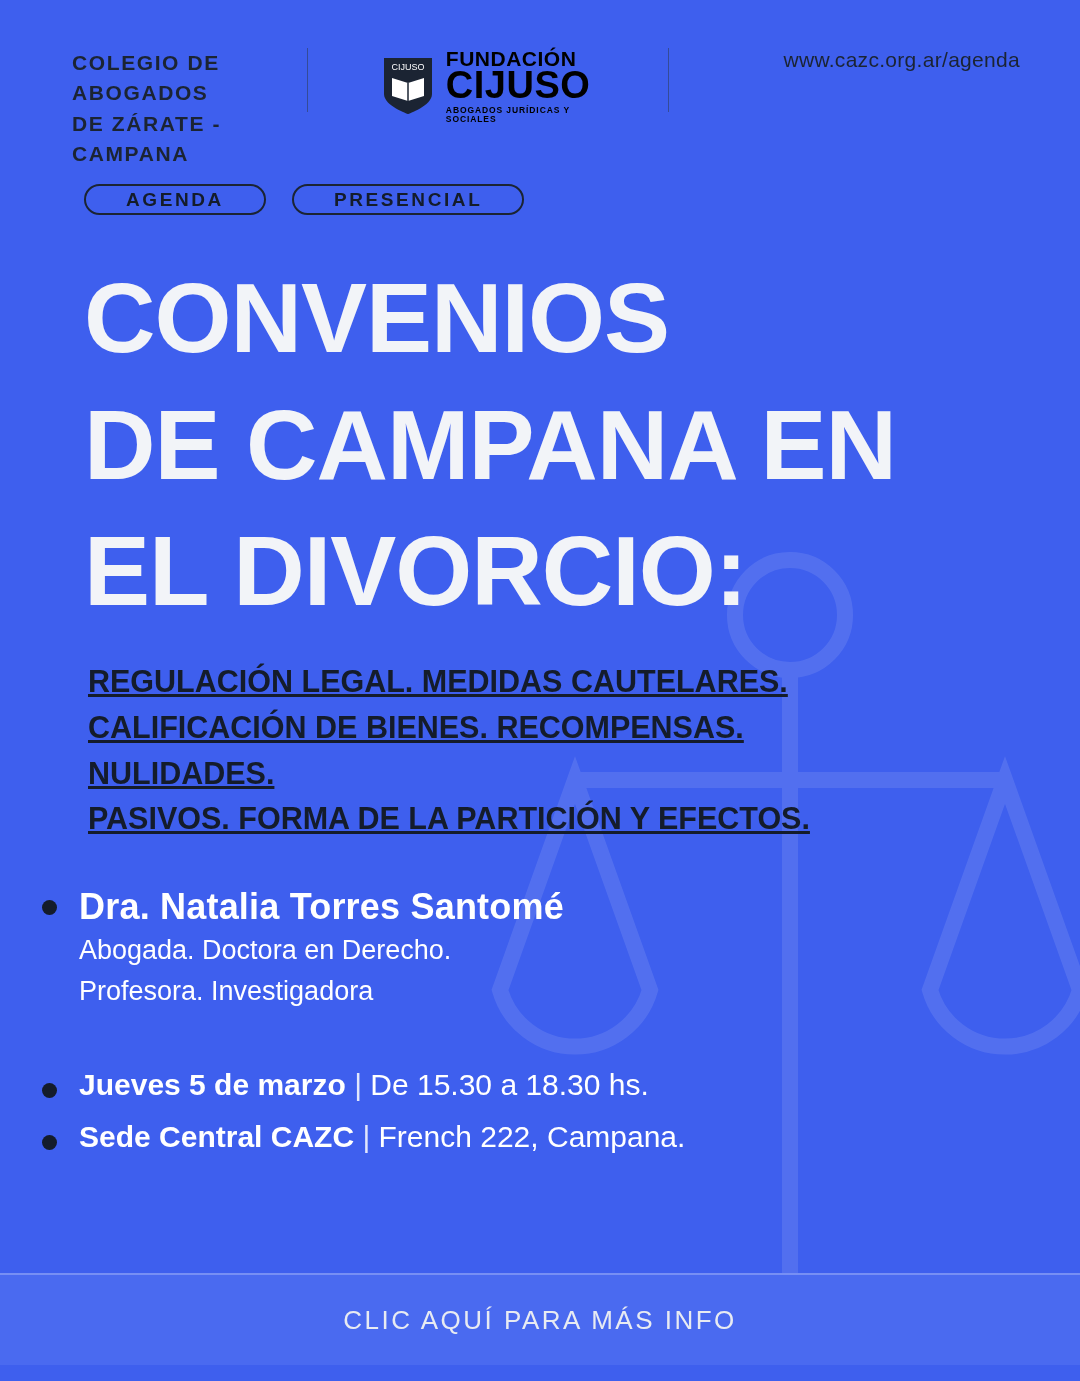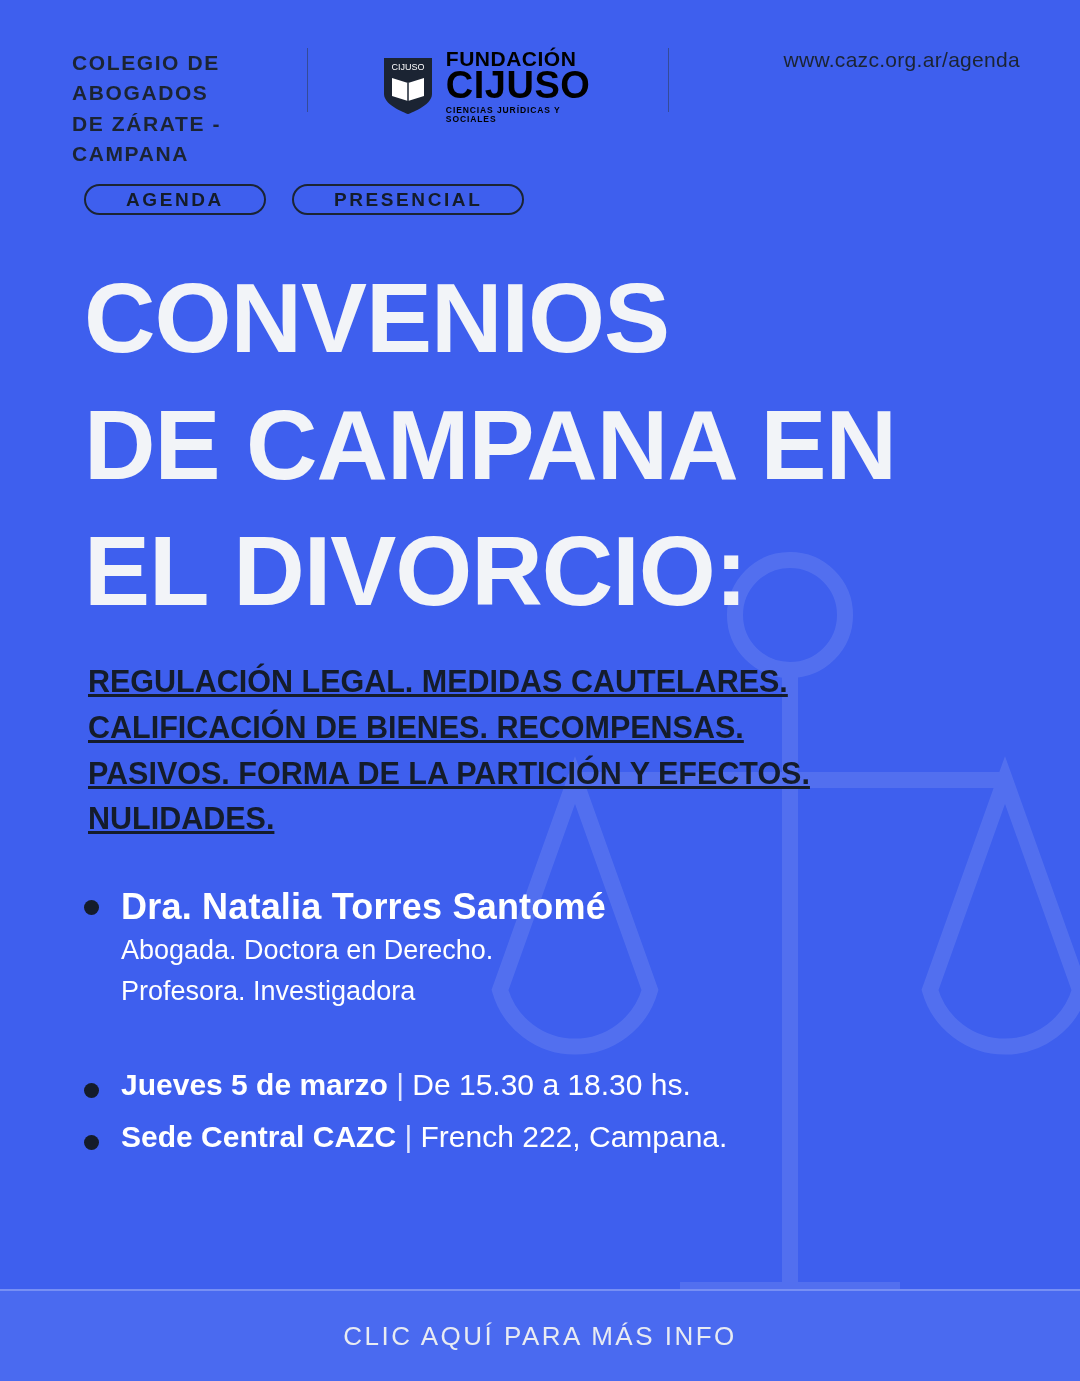--- a/index.html
+++ b/index.html
@@ -130,21 +130,21 @@
     font-weight: bold;
     line-height: 1.5;
     padding: 24px 0 0 88px;
     max-width: 880px;
     text-decoration: underline;
   }
 
   
   .details {
     position: relative;
-    padding: 42px 0 0 84px;
+    padding: 42px 0 0 42px;
     color: #FFFFFF;
   }
   .item {
     display: flex;
     align-items: flex-start;
     gap: 22px;
   }
   .bullet {
     width: 15px;
     height: 15px;
@@ -175,21 +175,21 @@
     font-size: 30px;
     line-height: 1.2;
   }
   .meta-text b { font-weight: bold; }
   .meta-sep { opacity: .85; }
 
   
   .footer {
     position: absolute;
     left: 0;
-    bottom: 0;
+    bottom: 16px;
     width: 1080px;
     height: 90px;
     background: #4A6AF0;
     border-top: 2px solid rgba(255,255,255,.25);
     display: flex;
     align-items: center;
     justify-content: center;
   }
   .footer span {
     color: #E8EBF2;
@@ -222,21 +222,21 @@
   <div class="cijuso">
     <svg class="cijuso-shield" viewBox="0 0 52 60" xmlns="http://www.w3.org/2000/svg">
       <path d="M2 2 H50 V38 C50 50 26 58 26 58 C26 58 2 50 2 38 Z" fill="#1B2433"></path>
       <text x="26" y="14" font-family="Liberation Sans, sans-serif" font-size="9" fill="#FFFFFF" text-anchor="middle">CIJUSO</text>
       <path d="M10 22 L26 27 L42 22 L42 40 L26 45 L10 40 Z" fill="#FFFFFF"></path>
       <line x1="26" y1="27" x2="26" y2="45" stroke="#1B2433" stroke-width="1.5"></line>
     </svg>
     <div class="cijuso-text">
       <div class="cijuso-fund">FUNDACIÓN</div>
       <div class="cijuso-name">CIJUSO</div>
-      <div class="cijuso-sub">CIENCIAS JURÍDICAS Y SOCIALES</div>
+      <div class="cijuso-sub">ABOGADOS JURÍDICAS Y SOCIALES</div>
     </div>
   </div>
 
   <div class="divider-v" style="margin-left:38px;"></div>
 
   <div class="site-url">www.cazc.org.ar/agenda</div>
 </div>
 
 <div class="tags">
   <div class="tag">AGENDA</div>
@@ -245,22 +245,22 @@
 
 <div class="title">
   <div>CONVENIOS</div>
   <div>DE CAMPANA EN</div>
   <div>EL DIVORCIO:</div>
 </div>
 
 <div class="subtitle">
   <div>REGULACIÓN LEGAL. MEDIDAS CAUTELARES.</div>
   <div>CALIFICACIÓN DE BIENES. RECOMPENSAS.</div>
+  <div>NULIDADES.</div>
   <div>PASIVOS. FORMA DE LA PARTICIÓN Y EFECTOS.</div>
-  <div>NULIDADES.</div>
 </div>
 
 <div class="details">
 
   <div class="item">
     <div class="bullet"></div>
     <div>
       <div class="speaker-name">Dra. Natalia Torres Santomé</div>
       <div class="speaker-role">Abogada. Doctora en Derecho.</div>
       <div class="speaker-role">Profesora. Investigadora</div>

